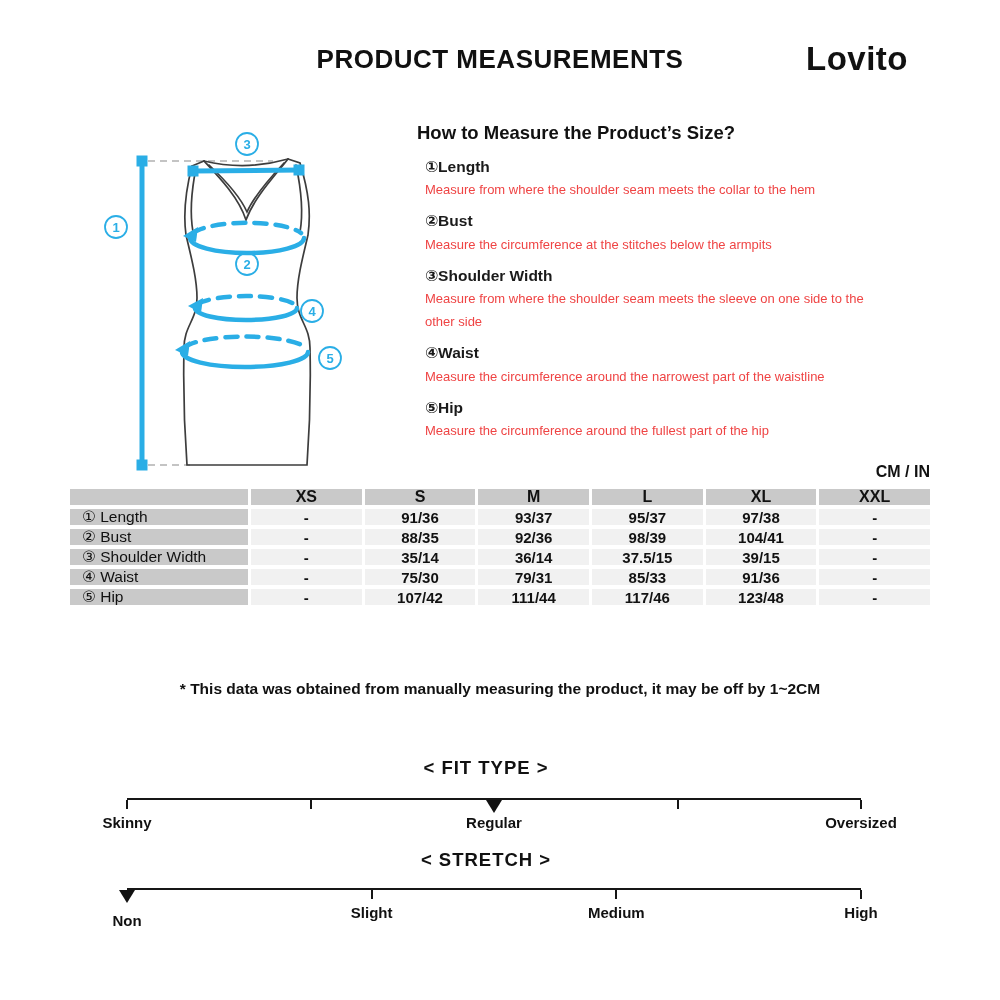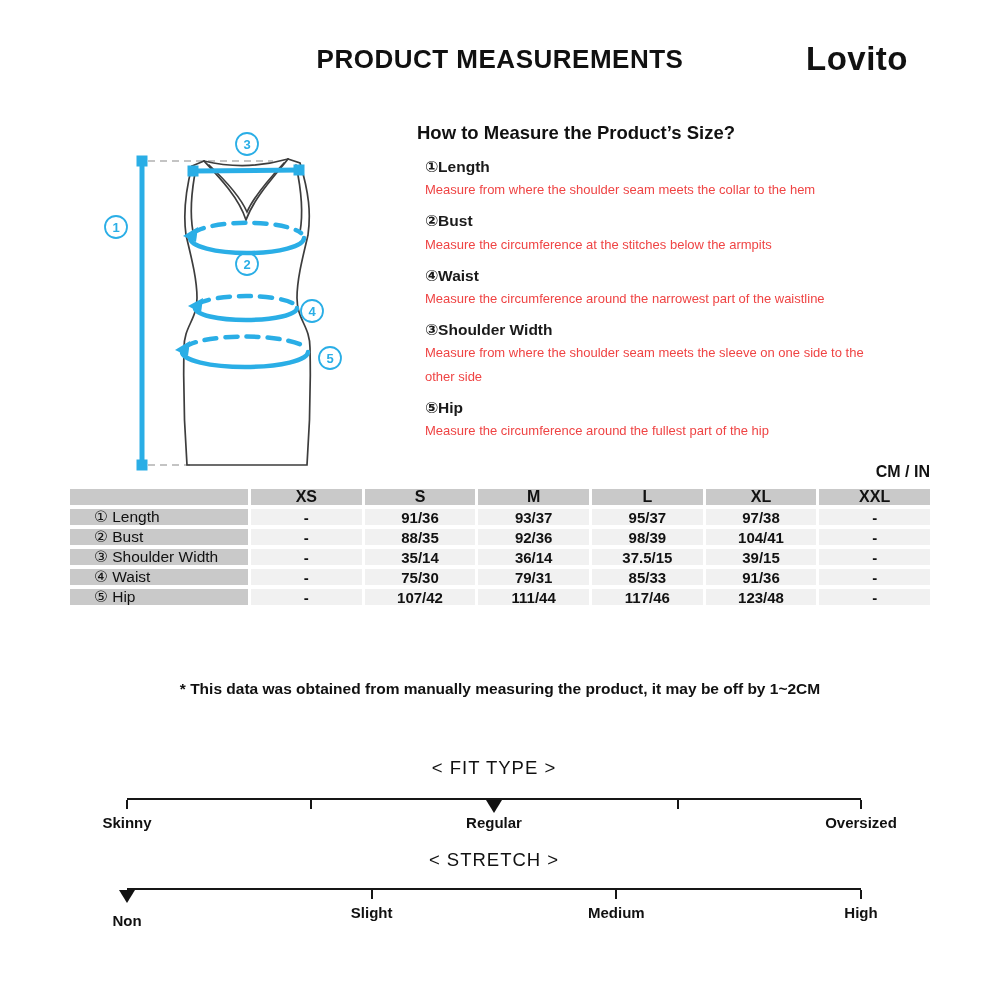--- a/index.html
+++ b/index.html
@@ -18,28 +18,28 @@
   .hi-label{font-size:15.5px;font-weight:bold;color:#1a1a1a;}
   .hi-desc{font-size:13px;color:#ef4444;}
   
   .units{position:absolute;top:463px;left:70px;width:860px;text-align:right;
          font-size:16px;font-weight:bold;}
   .size-table{position:absolute;left:70px;top:489px;width:860px;
               display:grid;grid-template-columns:178px repeat(6,1fr);gap:4px 3px;}
   .cell{height:16px;display:flex;align-items:center;justify-content:center;
         background:#f1f1f1;font-size:15px;font-weight:bold;}
   .cell.head{background:#c9c9c9;font-size:16px;}
-  .cell.rowlabel{background:#c9c9c9;justify-content:flex-start;padding-left:24px;
+  .cell.rowlabel{background:#c9c9c9;justify-content:flex-start;padding-left:12px;
                  font-weight:normal;font-size:15.5px;box-sizing:border-box;}
   
   .footnote{position:absolute;top:680px;left:0;width:1000px;text-align:center;
             font-size:15.5px;font-weight:bold;}
   
-  .scale-title{position:absolute;left:8px;width:972px;text-align:center;
-               font-size:18.5px;font-weight:normal;letter-spacing:1px;}
+  .scale-title{position:absolute;left:0;width:972px;text-align:center;
+               font-size:18.5px;font-weight:bold;letter-spacing:1px;}
   .scale{position:absolute;left:127px;width:734px;height:44px;}
   .scale-line{position:absolute;top:0;left:0;width:100%;height:0;border-top:2.5px solid #161616;}
   .tick{position:absolute;top:2px;width:2px;height:9px;background:#161616;transform:translateX(-50%);}
   .marker{position:absolute;top:2px;width:0;height:0;transform:translateX(-50%);
           border-left:8px solid transparent;border-right:8px solid transparent;
           border-top:13px solid #111;}
   .scale-label{position:absolute;top:16px;transform:translateX(-50%);
                font-size:15px;font-weight:bold;white-space:nowrap;}
 </style>
 </head>
@@ -123,26 +123,26 @@
     <div class="howto-title">How to Measure the Product’s Size?</div>
     <div class="hi">
       <div class="hi-label">①Length</div>
       <div class="hi-desc">Measure from where the shoulder seam meets the collar to the hem</div>
     </div>
     <div class="hi">
       <div class="hi-label">②Bust</div>
       <div class="hi-desc">Measure the circumference at the stitches below the armpits</div>
     </div>
     <div class="hi">
+      <div class="hi-label">③Shoulder Width</div>
+      <div class="hi-desc">Measure from where the shoulder seam meets the sleeve on one side to the other side</div>
+    </div>
+    <div class="hi">
       <div class="hi-label">④Waist</div>
       <div class="hi-desc">Measure the circumference around the narrowest part of the waistline</div>
-    </div>
-    <div class="hi">
-      <div class="hi-label">③Shoulder Width</div>
-      <div class="hi-desc">Measure from where the shoulder seam meets the sleeve on one side to the other side</div>
     </div>
     <div class="hi">
       <div class="hi-label">⑤Hip</div>
       <div class="hi-desc">Measure the circumference around the fullest part of the hip</div>
     </div>
   </div>
 
   <div class="units">CM / IN</div>
 
   <div class="size-table">

